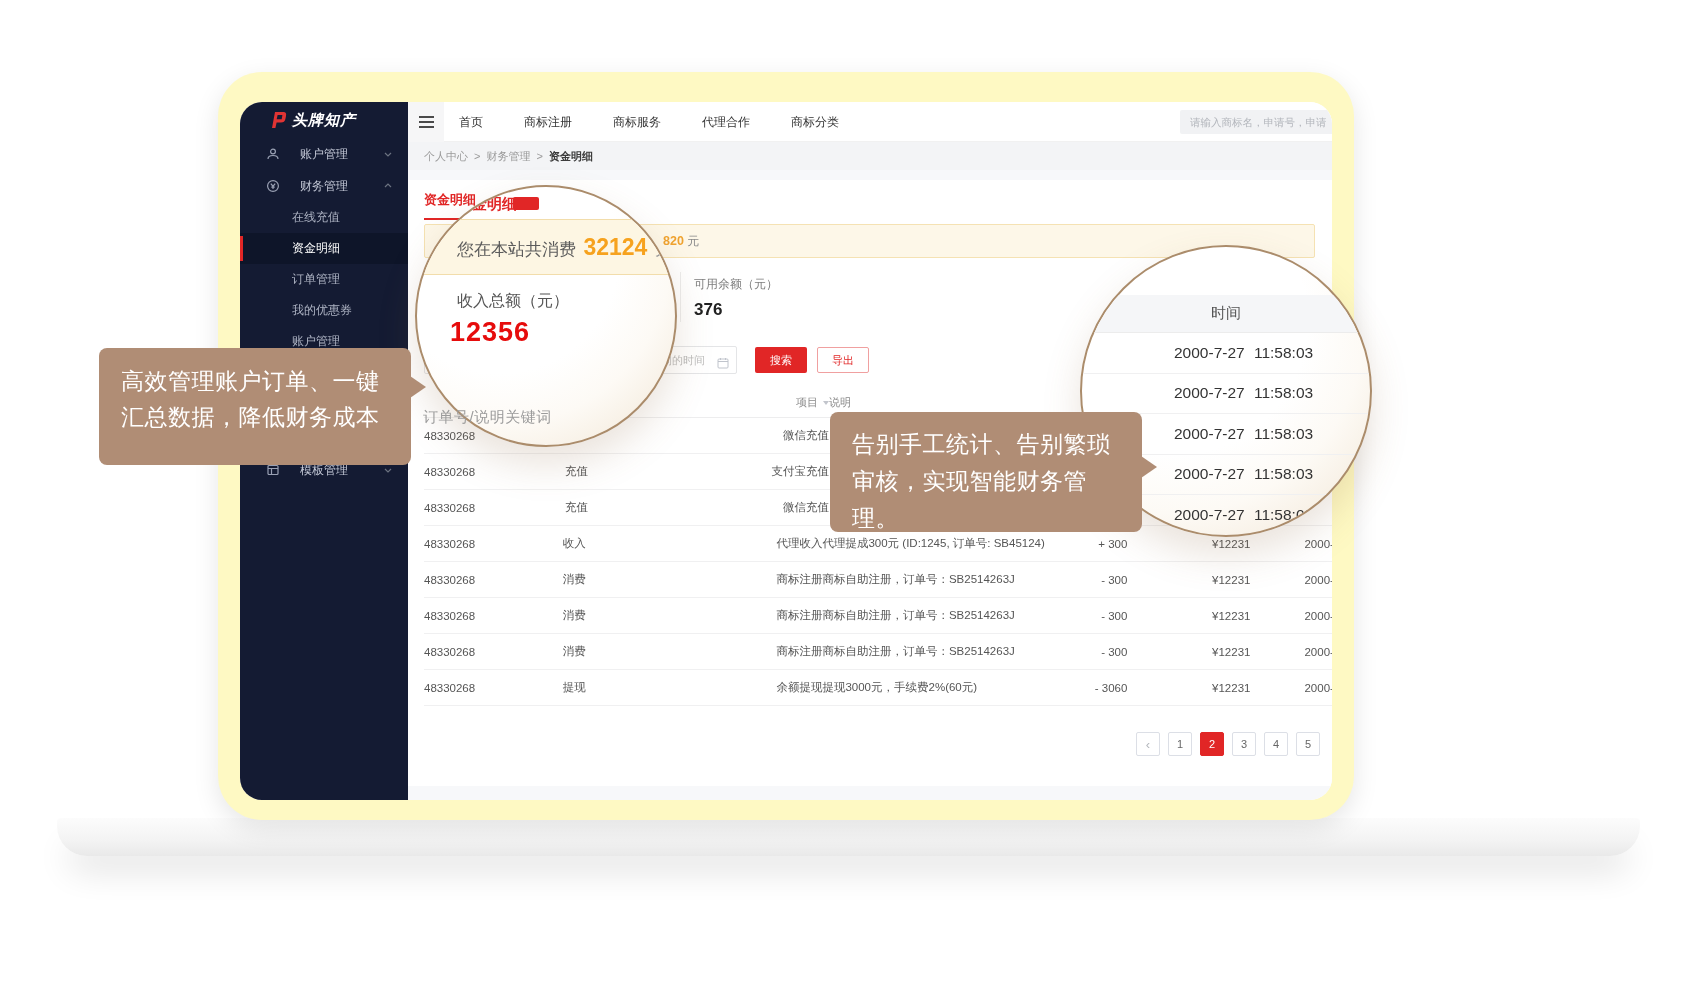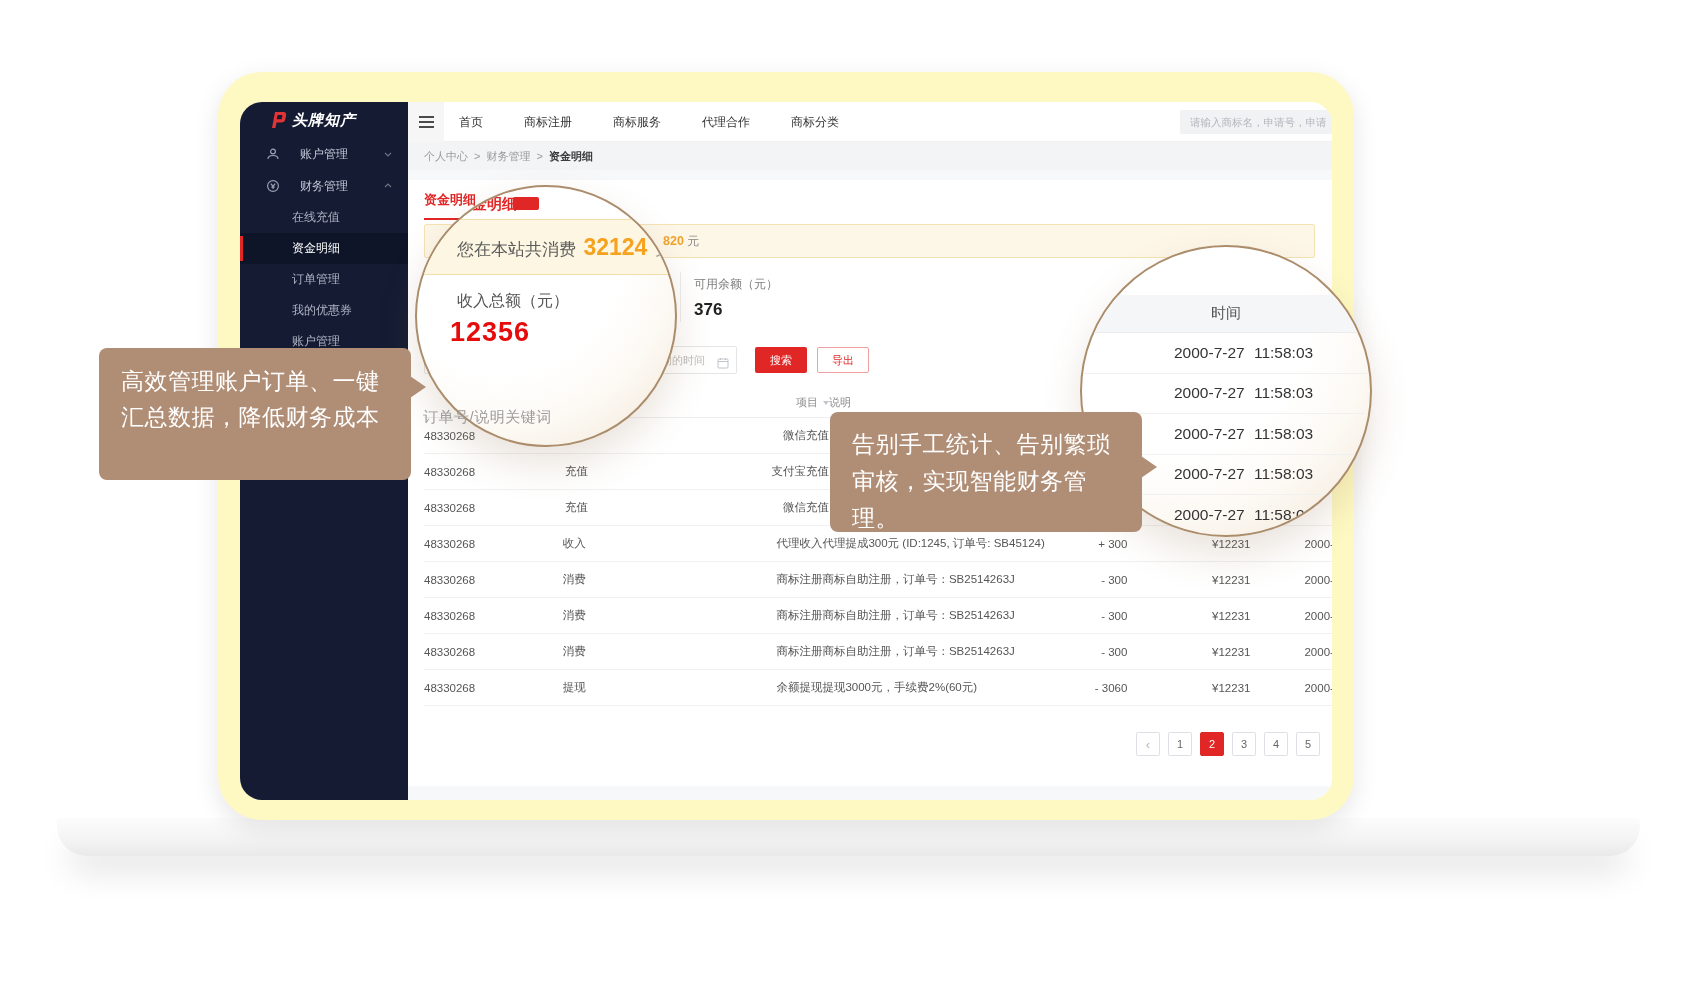--- a/index.html
+++ b/index.html
@@ -116,21 +116,21 @@
   .mzr-head { position:absolute; left:0; right:0; top:48px; height:38px; background:#f5f6f8; border-bottom:1px solid #ececec;
     display:flex; align-items:center; justify-content:center; font-size:15px; color:#555; }
   .mzr-rows { position:absolute; left:0; right:0; top:86px; }
   .mzr-row { height:40.5px; border-bottom:1px solid #f0f0f1; display:flex; align-items:center; padding-left:92px;
     font-size:15.5px; color:#333; white-space:nowrap; word-spacing:5px; }
 
   
   .callout { position:absolute; background:#b08d75; border-radius:8px; color:#fff; z-index:40; }
   .callout::after { content:""; position:absolute; right:-15px; width:0; height:0;
     border-top:11px solid transparent; border-bottom:11px solid transparent; border-left:16px solid #b08d75; }
-  .co-left { left:99px; top:348px; width:312px; height:132px; padding:15px 22px; font-size:23px; line-height:36px; letter-spacing:.5px; }
+  .co-left { left:99px; top:348px; width:312px; height:117px; padding:15px 22px; font-size:23px; line-height:36px; letter-spacing:.5px; }
   .co-left::after { top:28px; }
   .co-right { left:830px; top:412px; width:312px; height:120px; padding:14px 22px; font-size:23px; line-height:37px; letter-spacing:.5px; }
   .co-right::after { top:44px; }
 </style>
 </head>
 <body>
 
 <div class="stage">
 
   <div class="laptop-base"></div>

